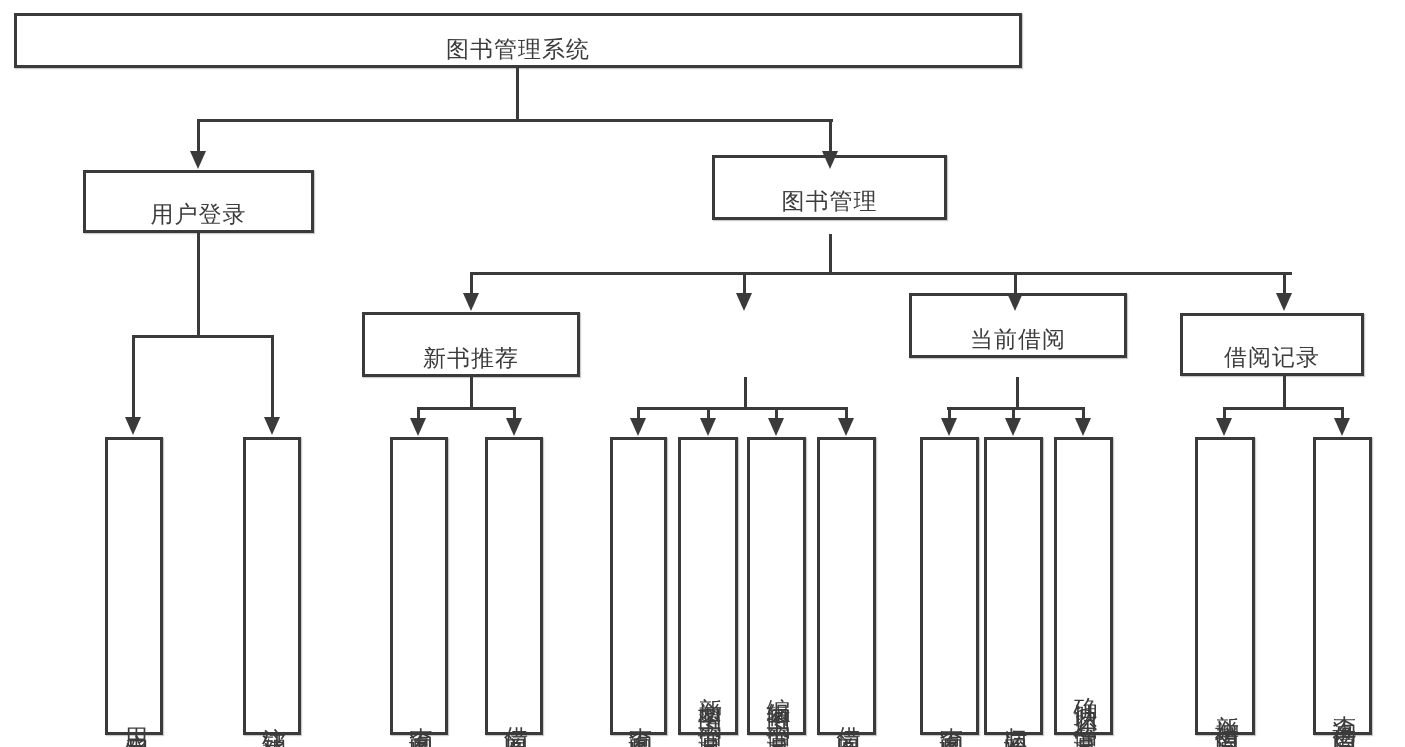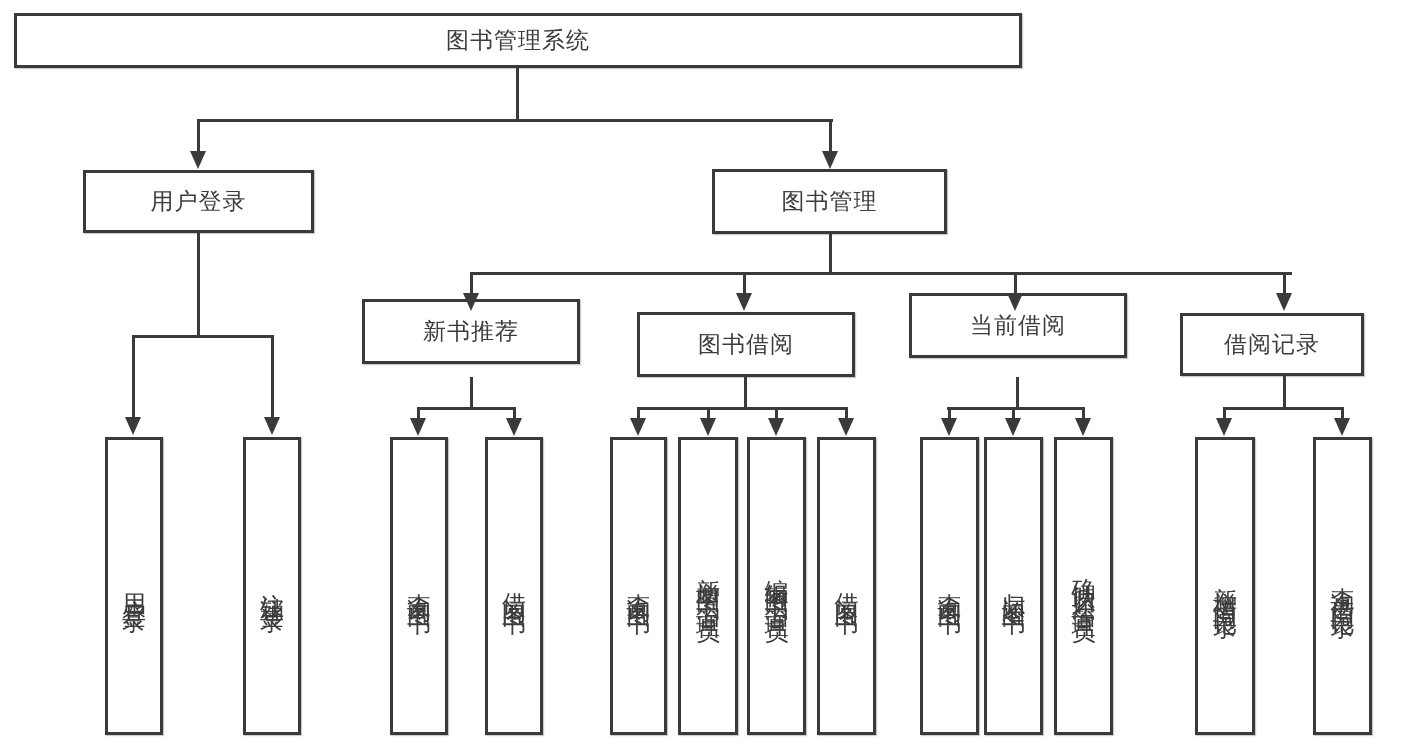--- a/index.html
+++ b/index.html
@@ -9,23 +9,24 @@
     background:#ffffff;
     font-family:"Liberation Sans", sans-serif;
     overflow:hidden;
   }
   .box{
     position:absolute;
     box-sizing:border-box;
     border:3px solid #3a3a3a;
     background:#ffffff;
     display:flex;
-    align-items:center;
+    align-items:flex-end;
     justify-content:center;
     box-shadow:1px 1px 1px rgba(110,110,110,0.35);
+    font-family:Liberation Mono, monospace;
   }
   .hlabel{
     font-size:23px;
     color:#3c3c3c;
     letter-spacing:1px;
     white-space:nowrap;
   }
   .vtext{
     writing-mode:vertical-rl;
     text-orientation:mixed;
@@ -58,29 +59,26 @@
 
 <div class="canvas">
 
   <div class="box" style="left:14px;top:13px;width:1008px;height:55px">
     <span class="hlabel">图书管理系统</span>
   </div>
 
   <div class="box" style="left:83px;top:170px;width:231px;height:63px">
     <span class="hlabel">用户登录</span>
   </div>
-  <div class="box" style="left:712px;top:169px;width:235px;height:65px">
+  <div class="box" style="left:712px;top:155px;width:235px;height:65px">
     <span class="hlabel">图书管理</span>
   </div>
 
-  <div class="box" style="left:362px;top:299px;width:218px;height:65px">
+  <div class="box" style="left:362px;top:312px;width:218px;height:65px">
     <span class="hlabel">新书推荐</span>
-  </div>
-  <div class="box" style="left:637px;top:312px;width:218px;height:65px">
-    <span class="hlabel">图书借阅</span>
   </div>
   <div class="box" style="left:909px;top:293px;width:218px;height:65px">
     <span class="hlabel">当前借阅</span>
   </div>
   <div class="box" style="left:1180px;top:313px;width:184px;height:63px">
     <span class="hlabel">借阅记录</span>
   </div>
 
   <div class="box" style="left:105px;top:437px;width:58px;height:298px">
     <span class="vtext">用户登录</span>

